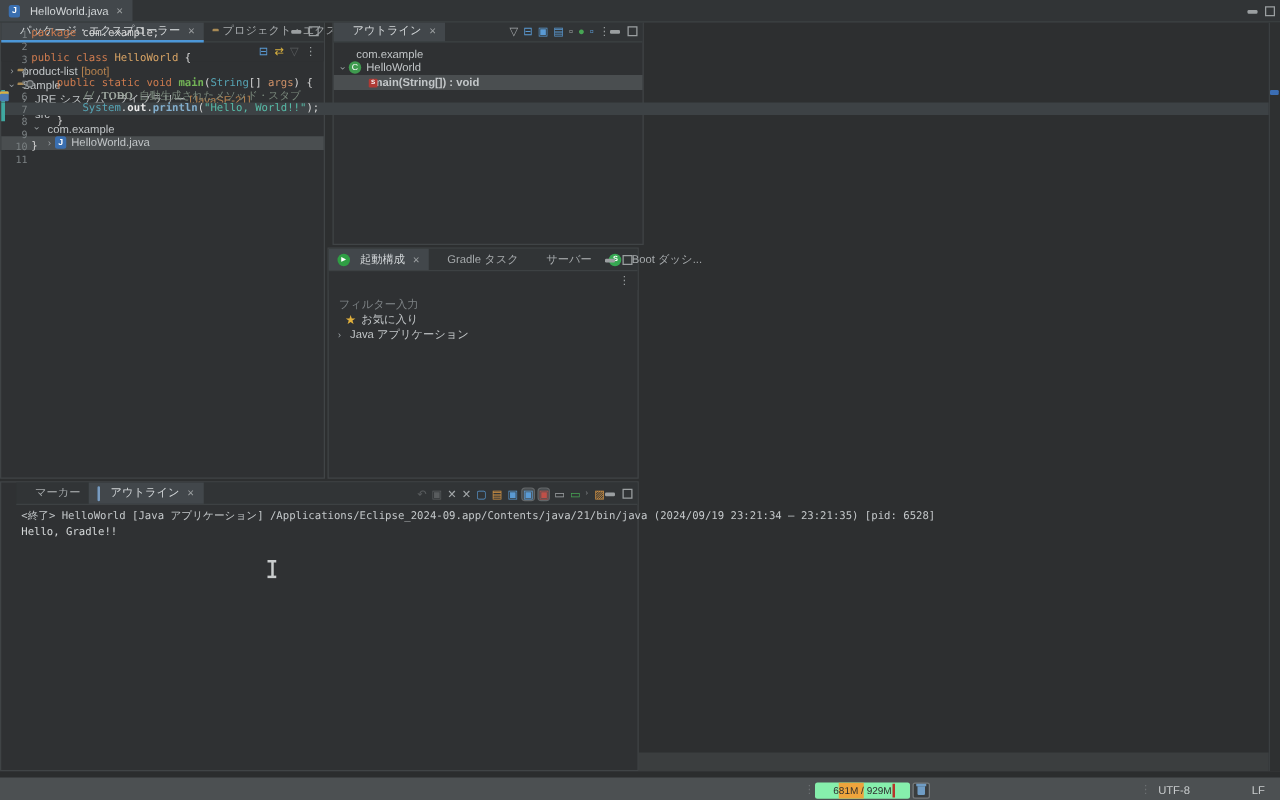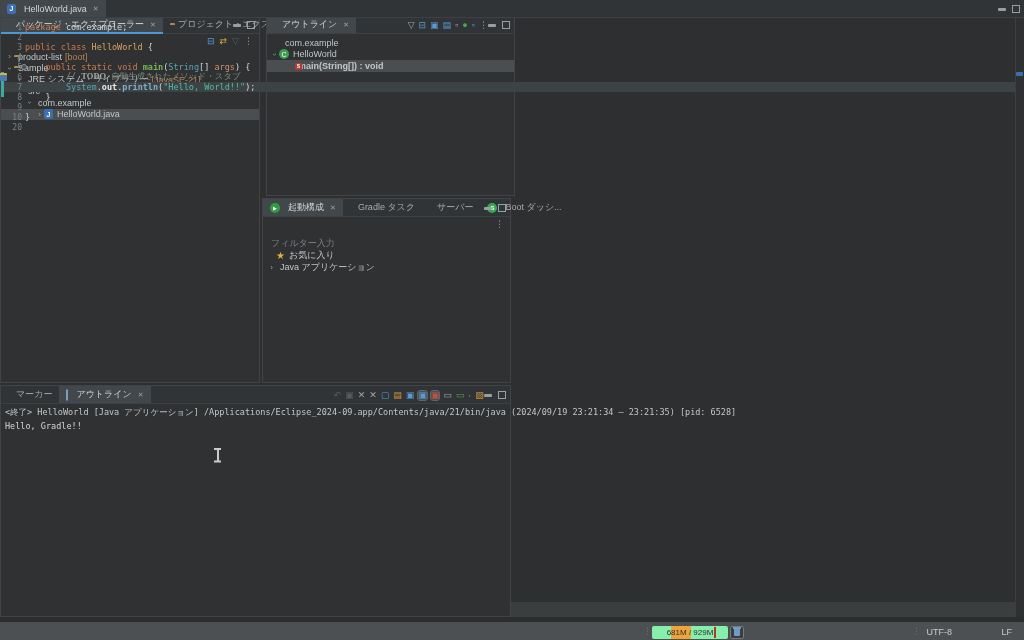--- a/index.html
+++ b/index.html
@@ -90,21 +90,21 @@
   #outline-panel { left:266px; top:15px; width:249px; height:181px; }
   .tab-icons { position:absolute; right:26px; top:0; height:18px; display:flex; align-items:center; gap:4px; }
 
   
   #launch-panel { left:262px; top:198px; width:249px; height:185px; }
   #launch-filter { display:block; width:230px; margin:6px 0 2px 8px; background:transparent; border:none;
                    outline:none; font-size:9px; color:#c2c6c8; font-family:"Liberation Sans",sans-serif; }
   #launch-filter::placeholder { color:#7d8285; }
 
   
-  #console-panel { left:0; top:385px; width:511px; height:232px; }
+  #console-panel { left:0; top:385px; width:511px; height:232px;padding-left:12px; }
   .conbar { position:absolute; right:26px; top:0; height:18px; display:flex; align-items:center; gap:4px; }
   .con-body { font-family:"DejaVu Sans Mono", monospace; font-size:8.5px; padding:3px 0 0 4px; }
   .con-head { color:#c3c7c9; white-space:nowrap; }
   .con-out { color:#d4d7d8; margin-top:2px; }
   .pressed { background:#4a4f52; outline:1px solid #626668; border-radius:2px; }
 
   
   #editor-panel { left:513px; top:15px; right:0; height:602px; background:#2d2f30; }
   #editor-tabs { height:18px; background:#313436; border-bottom:1px solid #3d4143; position:relative; display:flex; }
   #code-area { position:absolute; top:18px; left:0; right:0; bottom:0; }
@@ -478,21 +478,21 @@
           <span class="ln">9</span>
           <span class="code"></span>
       </div>
       <div class="cl">
         <span class="ruler"></span>
           <span class="ln">10</span>
         <span class="code"><span>}</span></span>
       </div>
       <div class="cl">
         <span class="ruler"></span>
-          <span class="ln">20</span>
+          <span class="ln">11</span>
           <span class="code"></span>
       </div>
       <div id="ovr-ruler">
         <span id="ovr-mark"></span>
       </div>
     </div>
   </div>
 
   <div id="statusbar">
     <span class="grip" style="left:643px">⋮</span>

